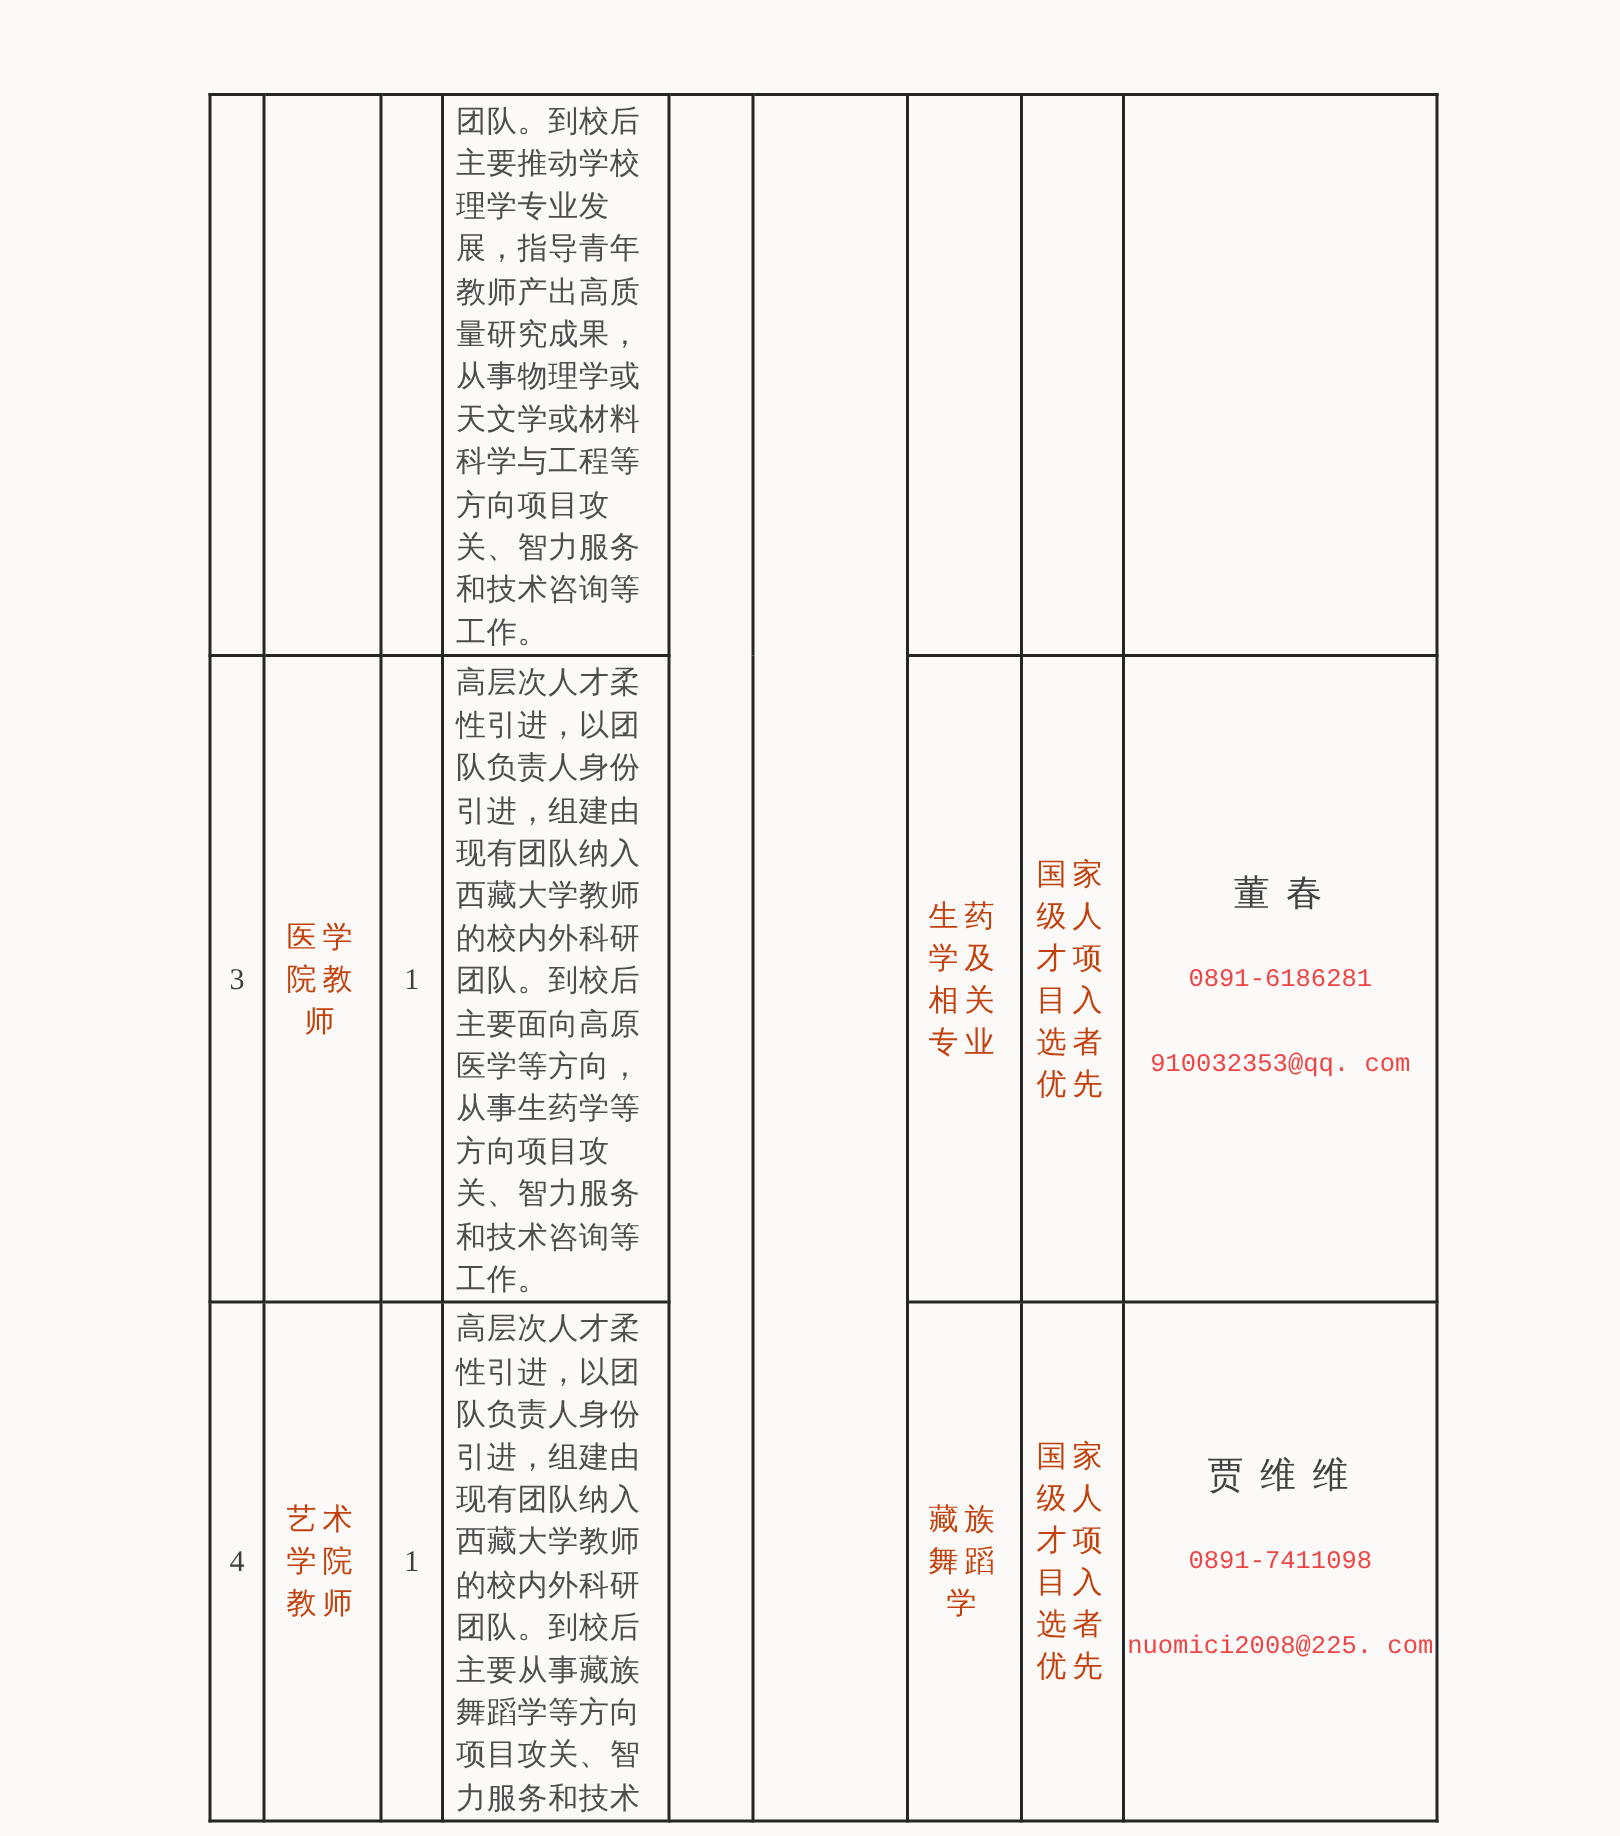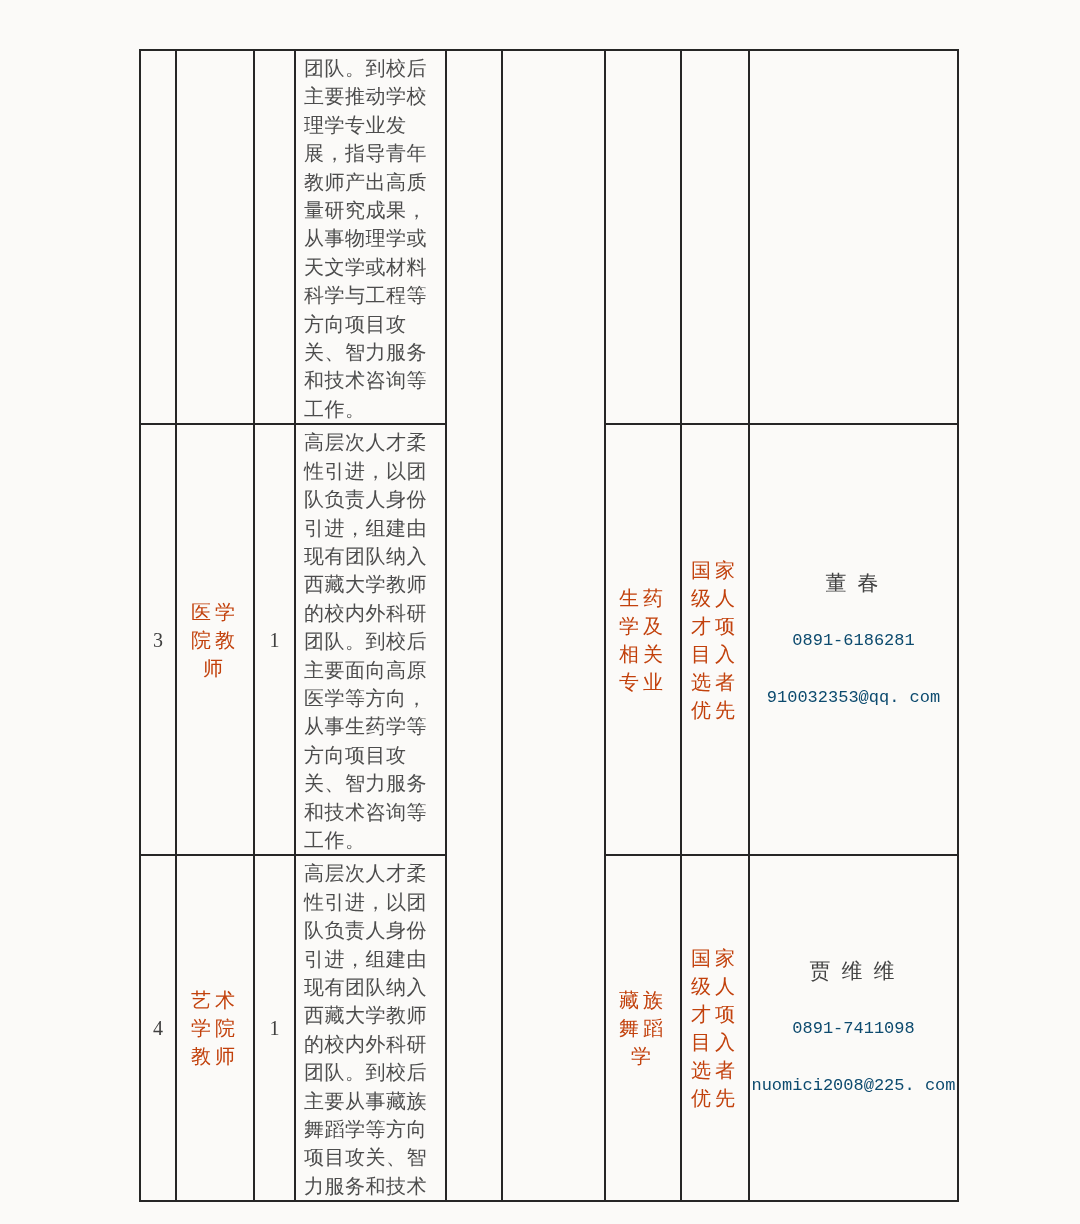--- a/index.html
+++ b/index.html
@@ -11,21 +11,21 @@
     width: 1080px;
     height: 1224px;
     background: #fbfaf8;
     font-family: "Liberation Serif", "DejaVu Serif", serif;
     color: #474747;
     overflow: hidden;
   }
   table.doc-table {
     position: absolute;
     left: 139px;
-    top: 49px;
+    top: 62px;
     width: 818px;
     border-collapse: collapse;
     table-layout: fixed;
   }
   td.cell {
     border: 2px solid #262626;
     padding: 0;
     vertical-align: middle;
     text-align: center;
     font-size: 20px;
@@ -47,32 +47,32 @@
   }
   td.cell-cjk {
     letter-spacing: 4px;
     color: #c2410c;
   }
   td.cell-num {
     font-size: 20px;
     color: #3f3f3f;
   }
   .contact-name {
-    font-size: 21px;
+    font-size: 24px;
     letter-spacing: 11px;
     text-indent: 8px;
     line-height: 30px;
     color: #424242;
   }
   .contact-phone, .contact-email {
     font-family: "Liberation Mono", "DejaVu Sans Mono", monospace;
     font-size: 17px;
     line-height: 29px;
     letter-spacing: 0;
-    color: #0c4a6e;
+    color: #ef4444;
     white-space: pre;
   }
 </style>
 </head>
 <body>
 
 <div class="page">
   <table class="doc-table">
     <colgroup>
       <col style="width:36px">

